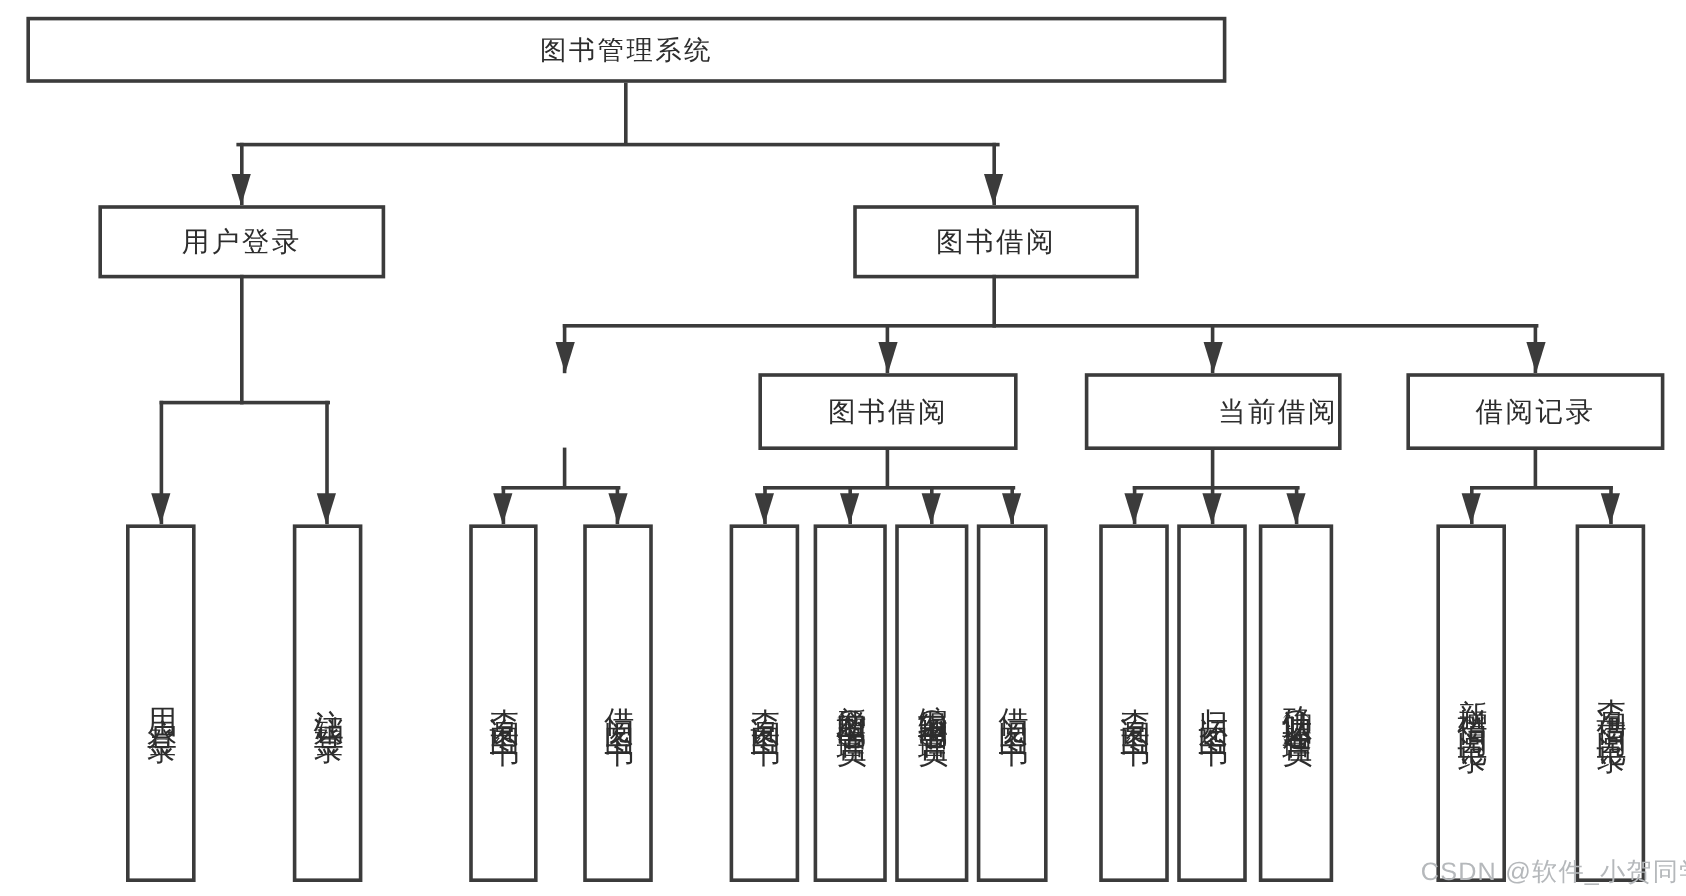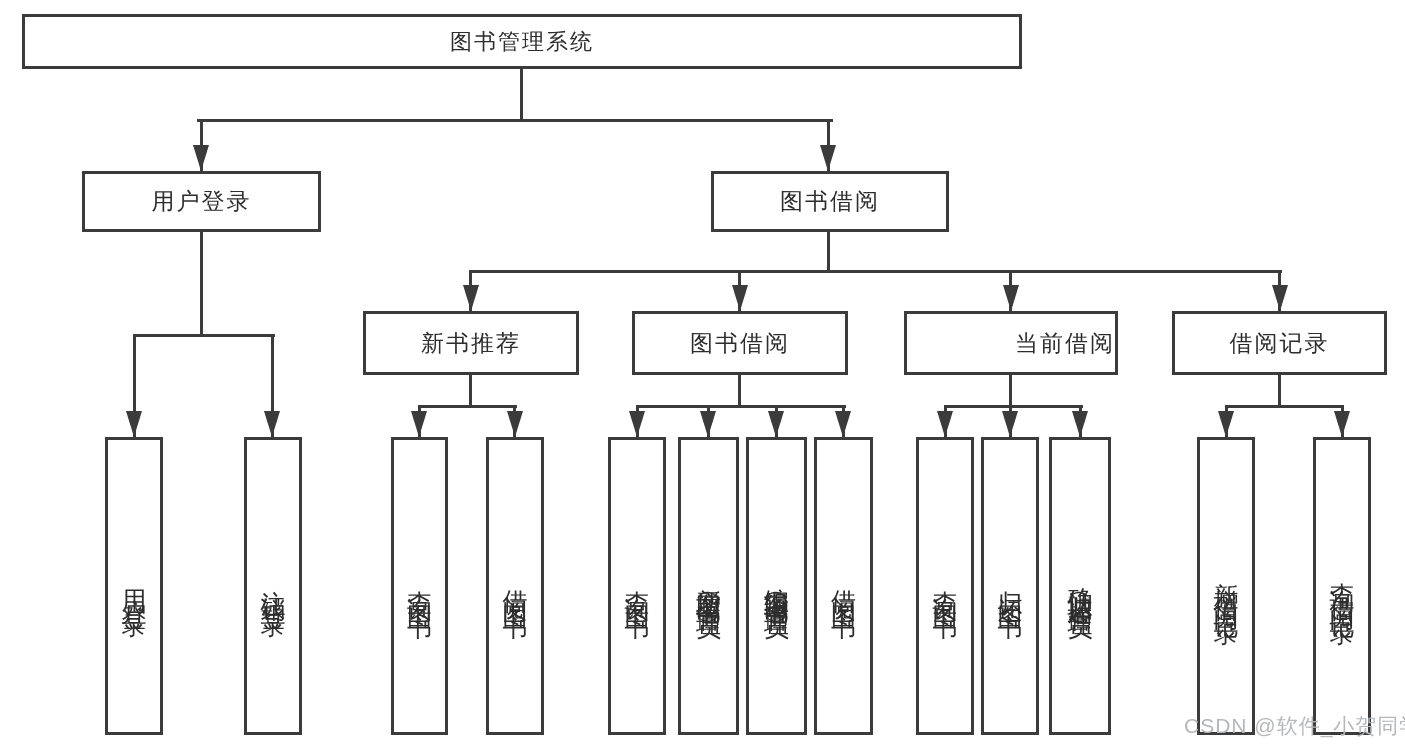--- a/index.html
+++ b/index.html
@@ -64,23 +64,20 @@
   <div class="hline" style="left:469px;top:270px;width:813px;height:3px;"></div>
   <div class="vline" style="left:469px;top:270px;width:3px;height:41px;"></div>
   <div class="vline" style="left:738px;top:270px;width:3px;height:41px;"></div>
   <div class="vline" style="left:1009px;top:270px;width:3px;height:41px;"></div>
   <div class="vline" style="left:1278px;top:270px;width:3px;height:41px;"></div>
   <div class="arrow" style="left:463px;top:285px;"></div>
   <div class="arrow" style="left:732px;top:285px;"></div>
   <div class="arrow" style="left:1003px;top:285px;"></div>
   <div class="arrow" style="left:1272px;top:285px;"></div>
 
-  <div class="box lvl2" style="left:363px;top:311px;width:216px;height:64px;">
-    <span>新书推荐</span>
-  </div>
   <div class="box lvl2" style="left:632px;top:311px;width:216px;height:64px;">
     <span>图书借阅</span>
   </div>
   <div class="box lvl2" style="left:904px;top:311px;width:214px;height:64px;justify-content:flex-end;">
     <span>当前借阅</span>
   </div>
   <div class="box lvl2" style="left:1172px;top:311px;width:215px;height:64px;">
     <span>借阅记录</span>
   </div>
 

